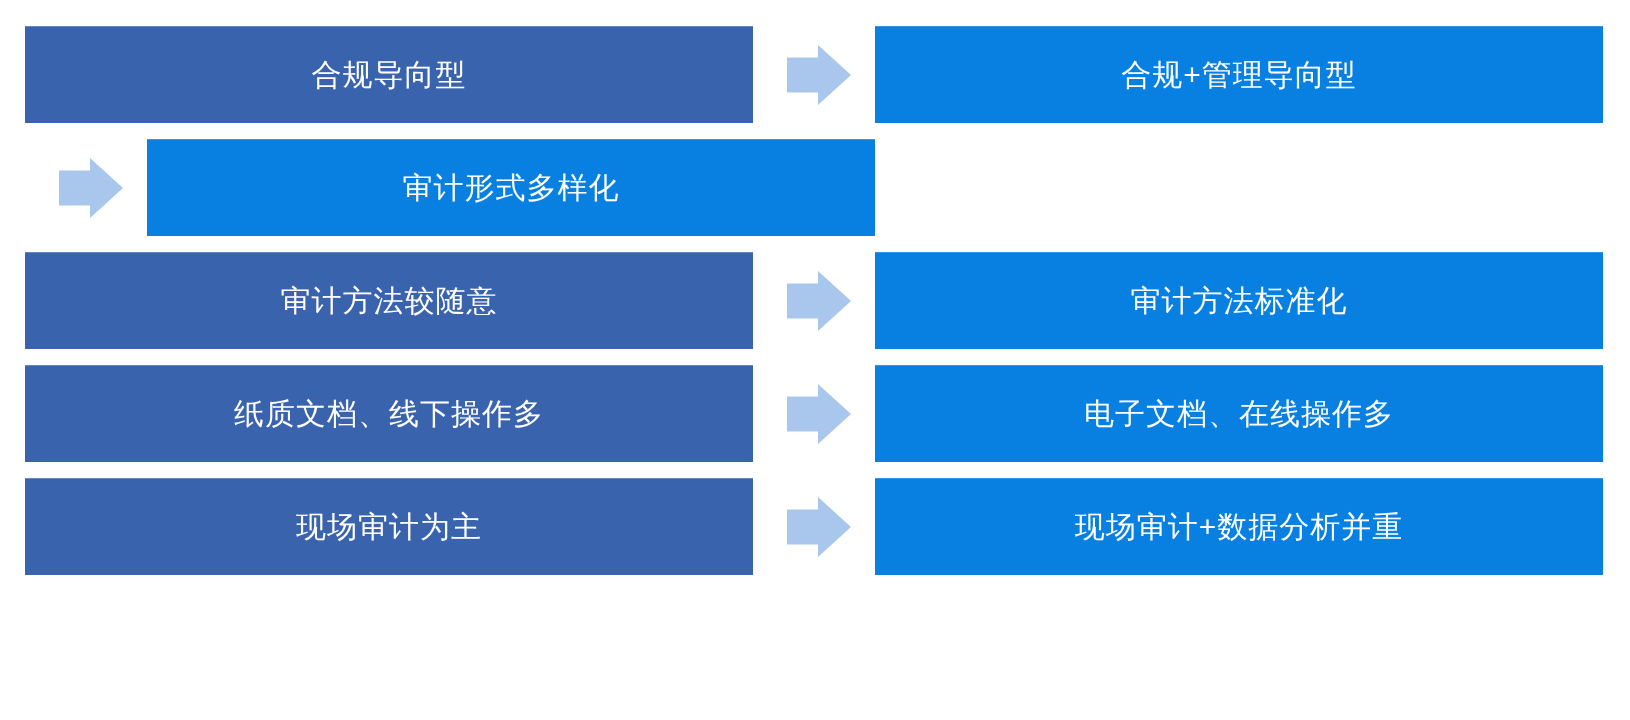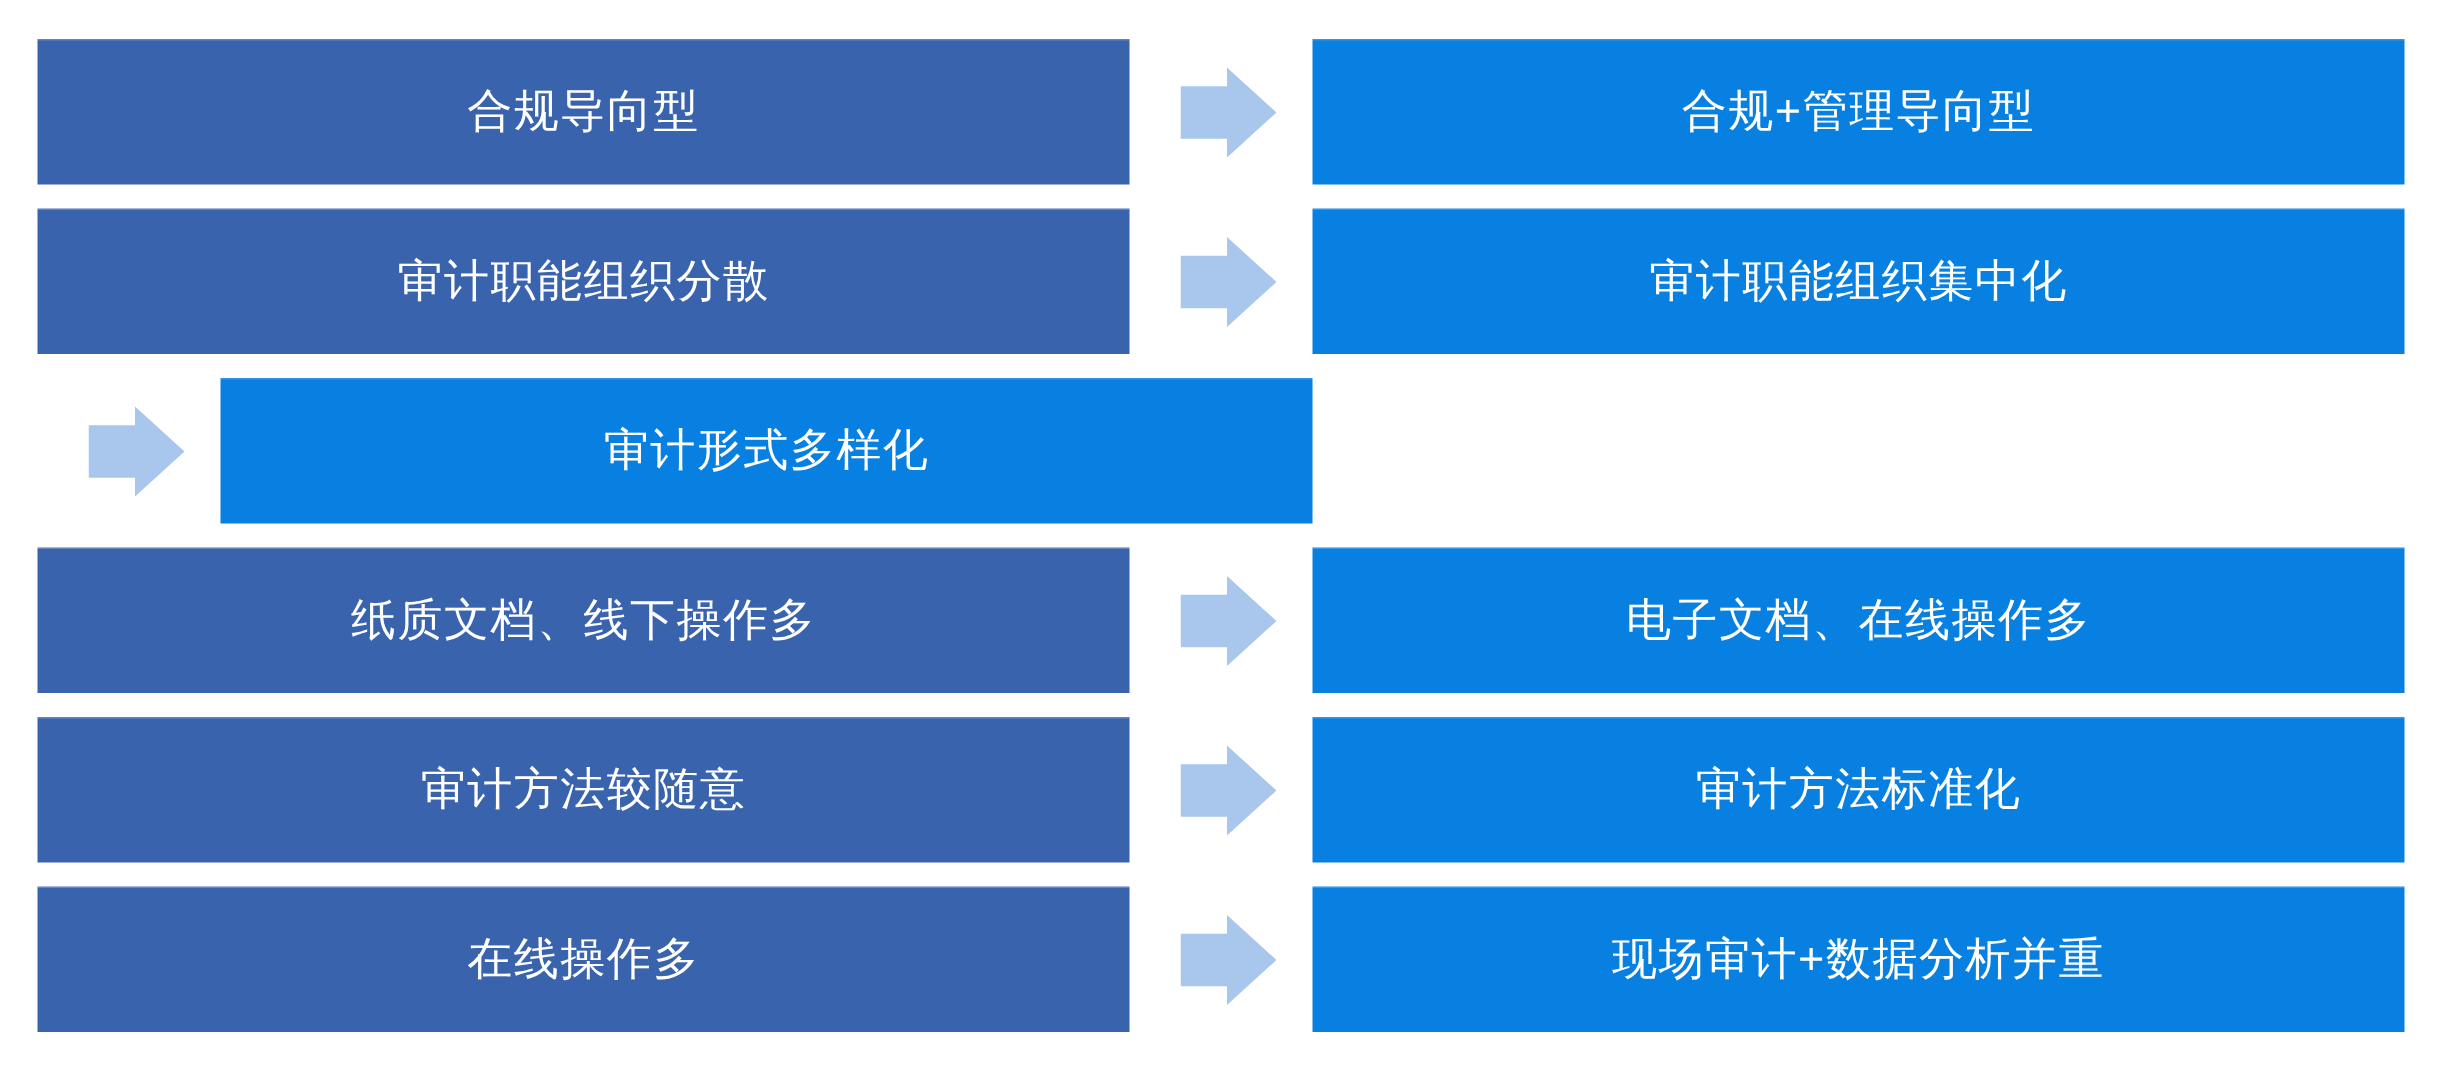--- a/index.html
+++ b/index.html
@@ -68,52 +68,45 @@
 <div class="canvas">
 
   <div class="row">
     <div class="box before">合规导向型</div>
     <svg class="arrow" viewBox="0 0 64 60" aria-hidden="true">
       <polygon points="0,12.5 31,12.5 31,0 64,30 31,60 31,47.5 0,47.5"></polygon>
     </svg>
     <div class="box after">合规+管理导向型</div>
   </div>
 
-  <div class="row">
-    <div class="box before">审计职能组织分散</div>
-    <svg class="arrow" viewBox="0 0 64 60" aria-hidden="true">
-      <polygon points="0,12.5 31,12.5 31,0 64,30 31,60 31,47.5 0,47.5"></polygon>
-    </svg>
-    <div class="box after">审计职能组织集中化</div>
-  </div>
 
   <div class="row">
     <svg class="arrow" viewBox="0 0 64 60" aria-hidden="true">
       <polygon points="0,12.5 31,12.5 31,0 64,30 31,60 31,47.5 0,47.5"></polygon>
     </svg>
     <div class="box after">审计形式多样化</div>
+  </div>
+
+  <div class="row">
+    <div class="box before">审计方法较随意</div>
+    <svg class="arrow" viewBox="0 0 64 60" aria-hidden="true">
+      <polygon points="0,12.5 31,12.5 31,0 64,30 31,60 31,47.5 0,47.5"></polygon>
+    </svg>
+    <div class="box after">审计方法标准化</div>
   </div>
 
   <div class="row">
     <div class="box before">纸质文档、线下操作多</div>
     <svg class="arrow" viewBox="0 0 64 60" aria-hidden="true">
       <polygon points="0,12.5 31,12.5 31,0 64,30 31,60 31,47.5 0,47.5"></polygon>
     </svg>
     <div class="box after">电子文档、在线操作多</div>
   </div>
 
   <div class="row">
-    <div class="box before">审计方法较随意</div>
-    <svg class="arrow" viewBox="0 0 64 60" aria-hidden="true">
-      <polygon points="0,12.5 31,12.5 31,0 64,30 31,60 31,47.5 0,47.5"></polygon>
-    </svg>
-    <div class="box after">审计方法标准化</div>
-  </div>
-
-  <div class="row">
-    <div class="box before">在线操作多</div>
+    <div class="box before">现场审计为主</div>
     <svg class="arrow" viewBox="0 0 64 60" aria-hidden="true">
       <polygon points="0,12.5 31,12.5 31,0 64,30 31,60 31,47.5 0,47.5"></polygon>
     </svg>
     <div class="box after">现场审计+数据分析并重</div>
   </div>
 
 </div>
 
 </body></html>

